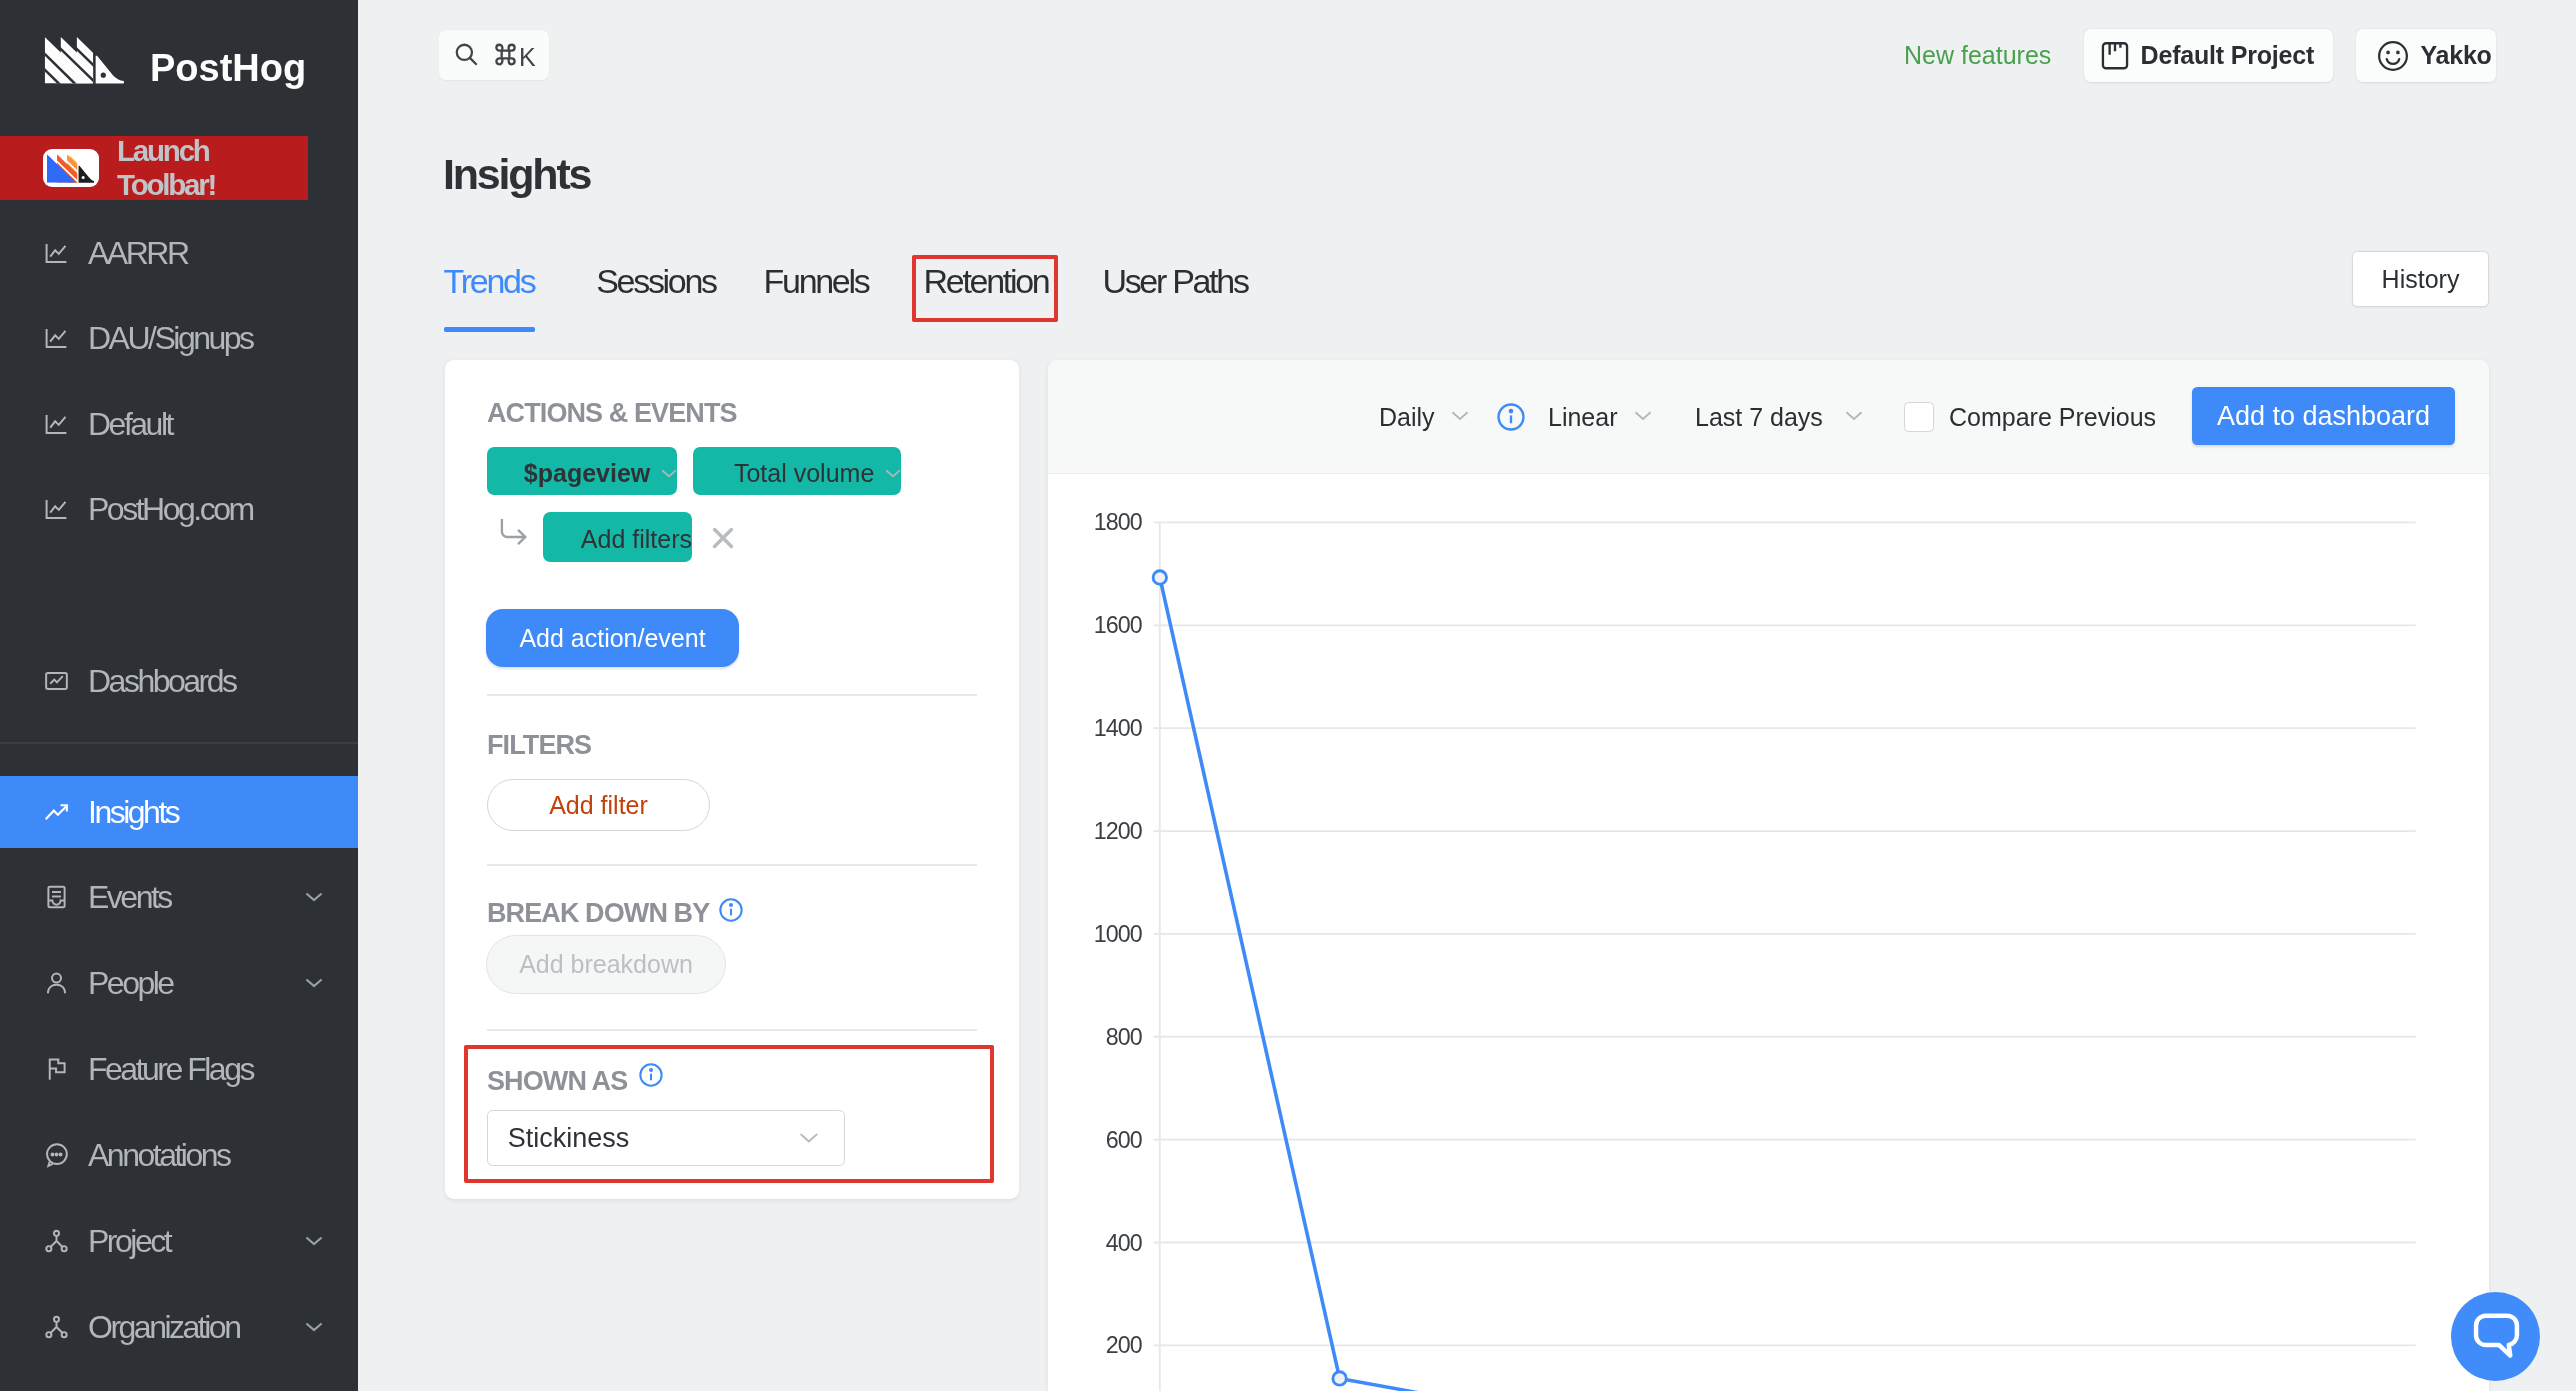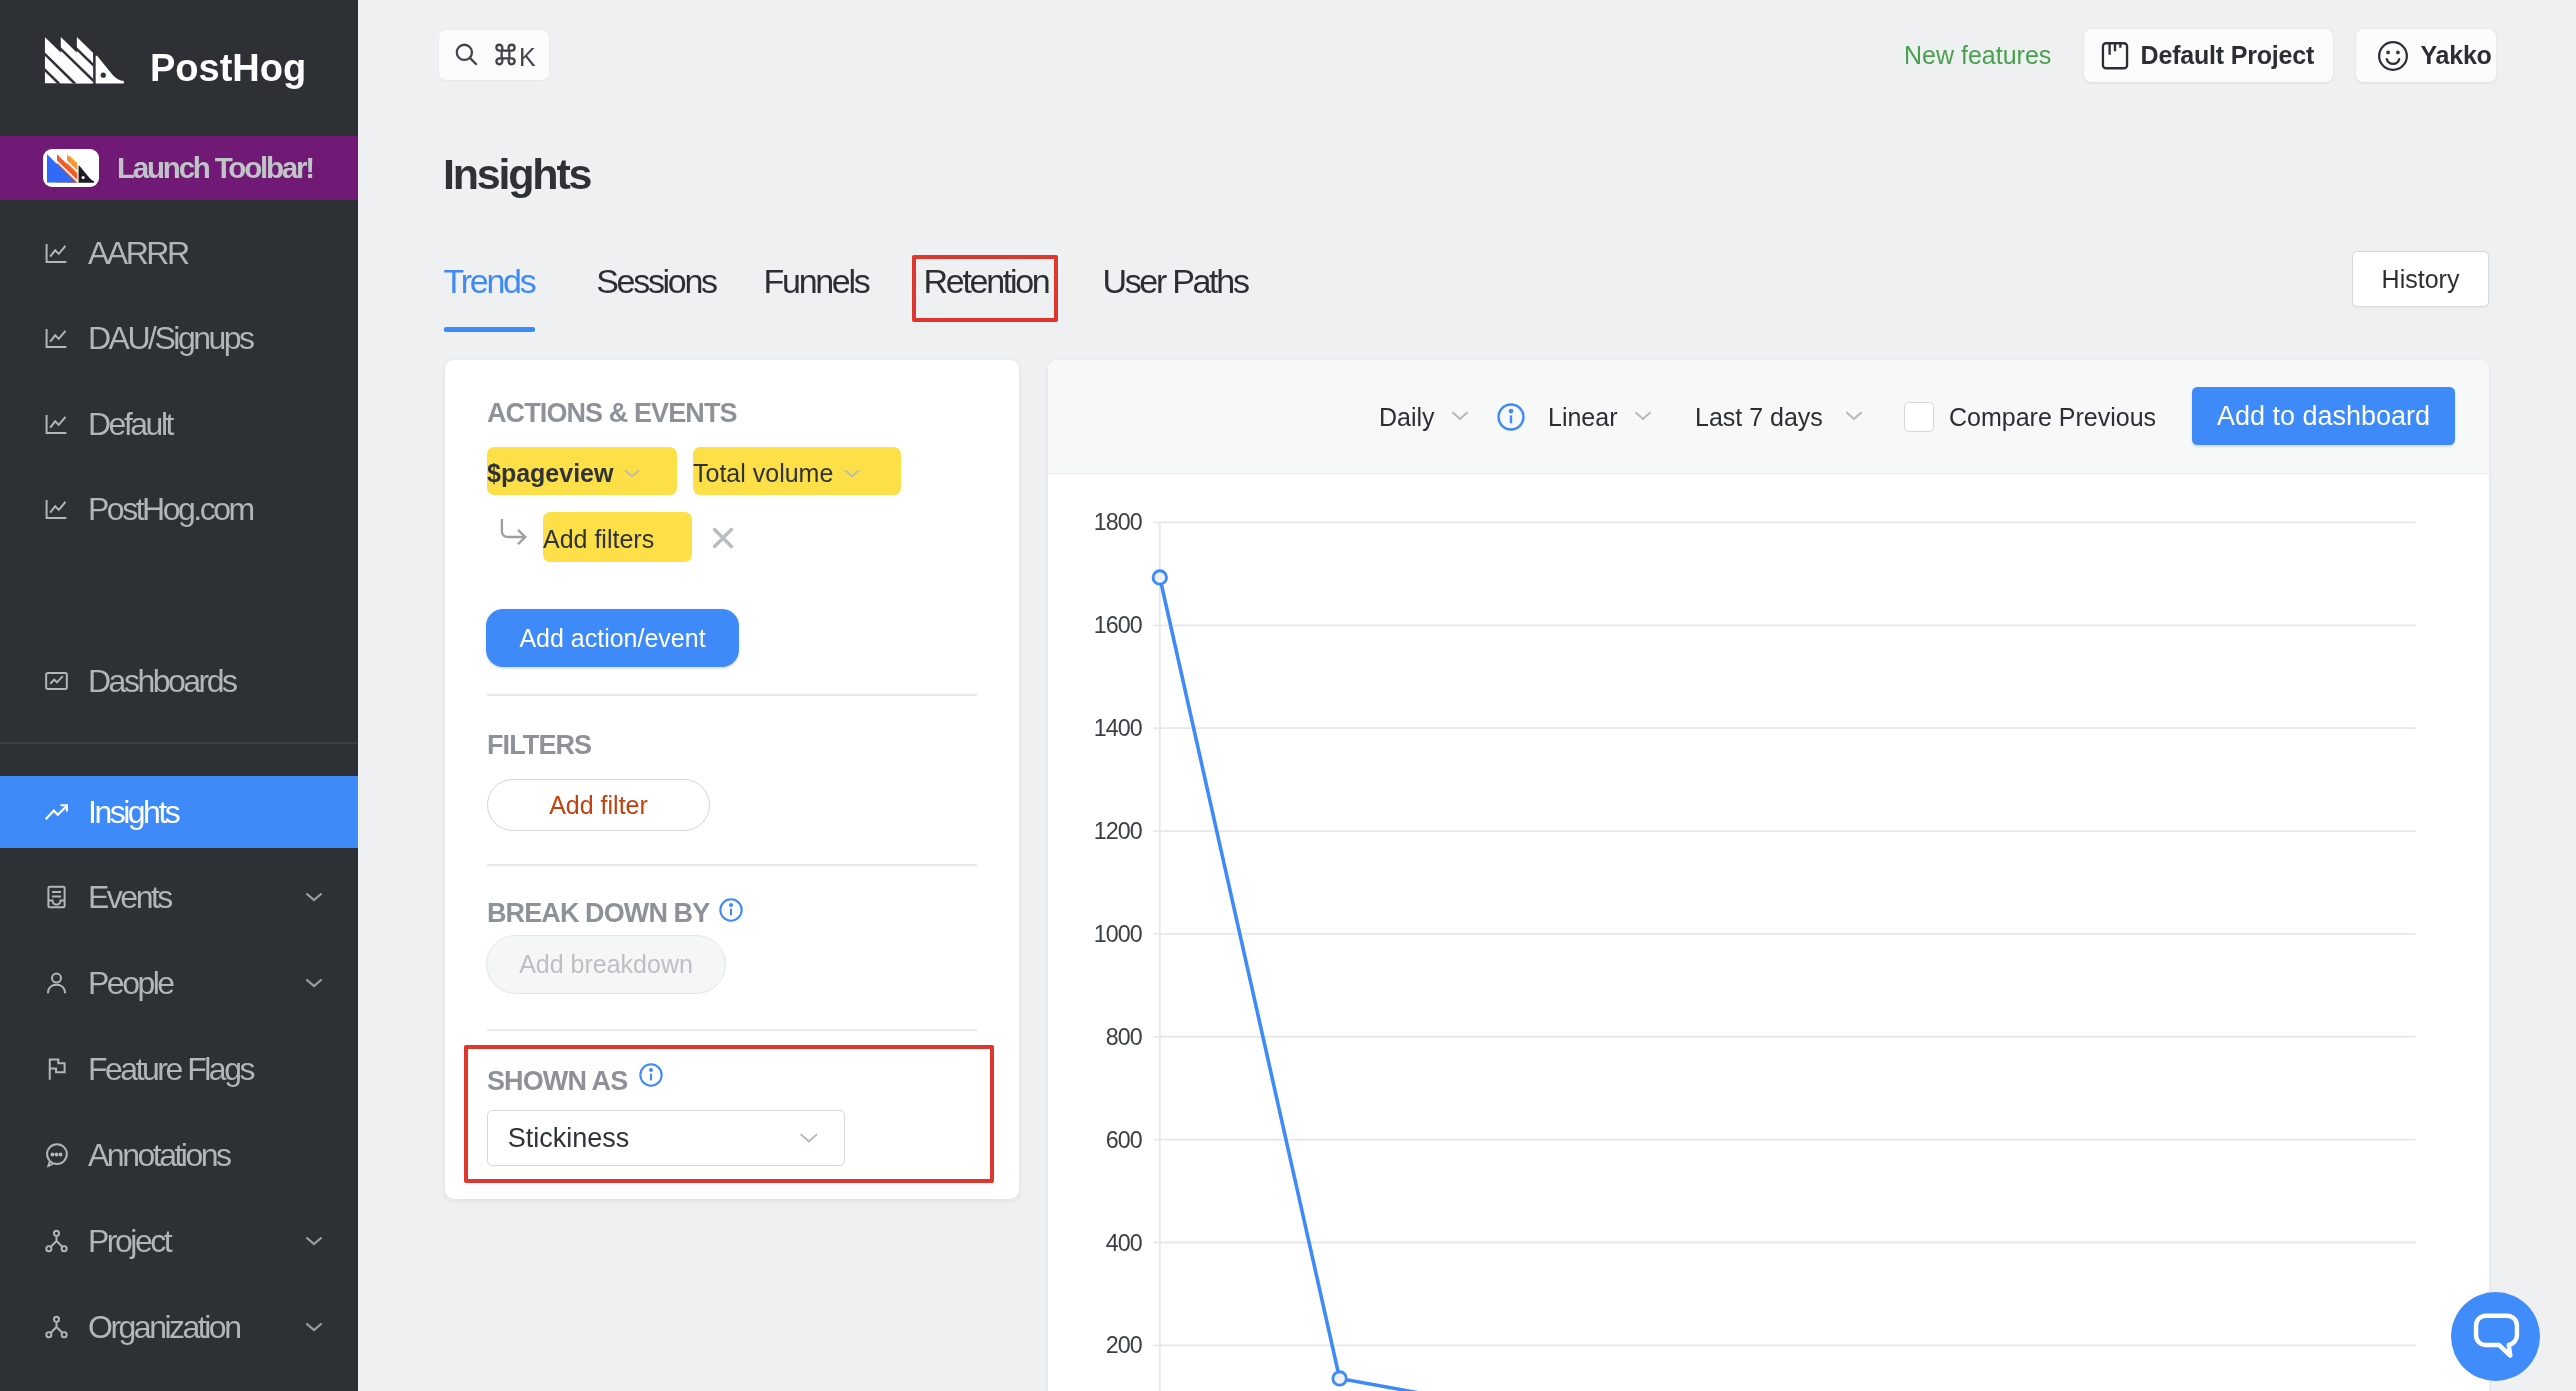--- a/index.html
+++ b/index.html
@@ -3,21 +3,21 @@
 *{margin:0;padding:0;box-sizing:border-box}
 html,body{width:2576px;height:1392px;overflow:hidden;font-family:"Liberation Sans",sans-serif;background:#eff0f1}
 .abs{position:absolute}
 #sidebar{position:absolute;left:0;top:0;width:358px;height:1392px;background:#2d3035}
 .mitem{position:absolute;left:0;width:358px;height:54px;color:#b2b6ba;font-size:32px;letter-spacing:-2.5px}
 .mitem .txt{position:absolute;left:88px;top:50%;transform:translateY(-50%)}
 .mitem svg{position:absolute;left:43px;top:50%;transform:translateY(-50%)}
 .mitem .chev{position:absolute;left:305px;top:50%;transform:translateY(-50%)}
 .card{position:absolute;background:#fff;border-radius:9px;box-shadow:0 1.8px 5.4px rgba(0,0,0,.07)}
 .glabel{color:#8e9298;font-size:27px;font-weight:bold;letter-spacing:-0.9px}
-.gbtn{position:absolute;background:#fde047;border-radius:7.2px;font-size:25px;color:#2f3338;display:flex;align-items:center;justify-content:flex-start;padding-top:4.5px}
+.gbtn{position:absolute;background:#14b8a6;border-radius:7.2px;font-size:25px;color:#2f3338;display:flex;align-items:center;justify-content:flex-end;padding-top:4.5px}
 .pill{position:absolute;background:#fff;border:1.8px solid #d5d6d8;border-radius:36px;font-size:25px;color:#c2410c;display:flex;align-items:center;justify-content:center}
 .hr{position:absolute;height:1.8px;background:#e8e9ea}
 .bluebtn{position:absolute;background:#3d8af8;color:#fff;border-radius:17px;display:flex;align-items:center;justify-content:center;box-shadow:0 1.8px 2.7px rgba(0,0,0,.12)}
 .redbox{position:absolute;border:4.5px solid #df372d;border-radius:1.8px}
 .ctrl{position:absolute;font-size:25px;font-weight:normal;color:#2b2f33;top:50%;transform:translateY(-50%)}
 .topbtn{position:absolute;top:29px;height:53px;background:#fbfcfc;border-radius:7.2px;box-shadow:0 0.9px 2.7px rgba(0,0,0,.09);display:flex;align-items:center;font-size:25px;font-weight:bold;color:#2b2f33}
 </style></head>
 <body>
 
 <div id="sidebar">
@@ -37,21 +37,21 @@
         <line x1="4.9" y1="-1" x2="59.9" y2="52.4"></line>
         <line x1="23" y1="-1" x2="78" y2="52.4"></line>
         <line x1="-36.8" y1="-1" x2="18.2" y2="53"></line>
         <line x1="-18.8" y1="-1" x2="36.2" y2="53"></line>
       </g>
     </g>
     <path fill="#fdfdfe" d="M59.2,52.4 V21.2 L60.8,21.2 L78.2,42.5 Q84,49.3 91,49.7 L91,52.4 Z"></path>
     <circle cx="67.8" cy="43" r="2.9" fill="#2d3035"></circle>
   </svg>
   <div class="abs" style="left:150px;top:47px;font-size:38px;font-weight:bold;color:#fdfdfe;letter-spacing:0px">PostHog</div>
-  <div class="abs" style="left:0;top:136px;width:358px;height:64px;background:#701a75">
+  <div class="abs" style="left:0;top:136px;width:308px;height:64px;background:#b91c1c">
     <div class="abs" style="left:43px;top:13.4px;width:56px;height:38px;background:#fff;border-radius:9px"></div>
     <svg class="abs" style="left:47px;top:18px" width="47" height="29" viewBox="0 0 53 32">
       <defs>
           <clipPath id="lm">
             <rect x="0" y="0" width="34" height="32"></rect>
           </clipPath>
         </defs>
       <g clip-path="url(#lm)">
         <polygon points="26,0 26,32 59,32" fill="#f7c14d"></polygon>
         <polygon points="22.6,0 22.6,32 55.6,32" fill="#f5933c"></polygon>

